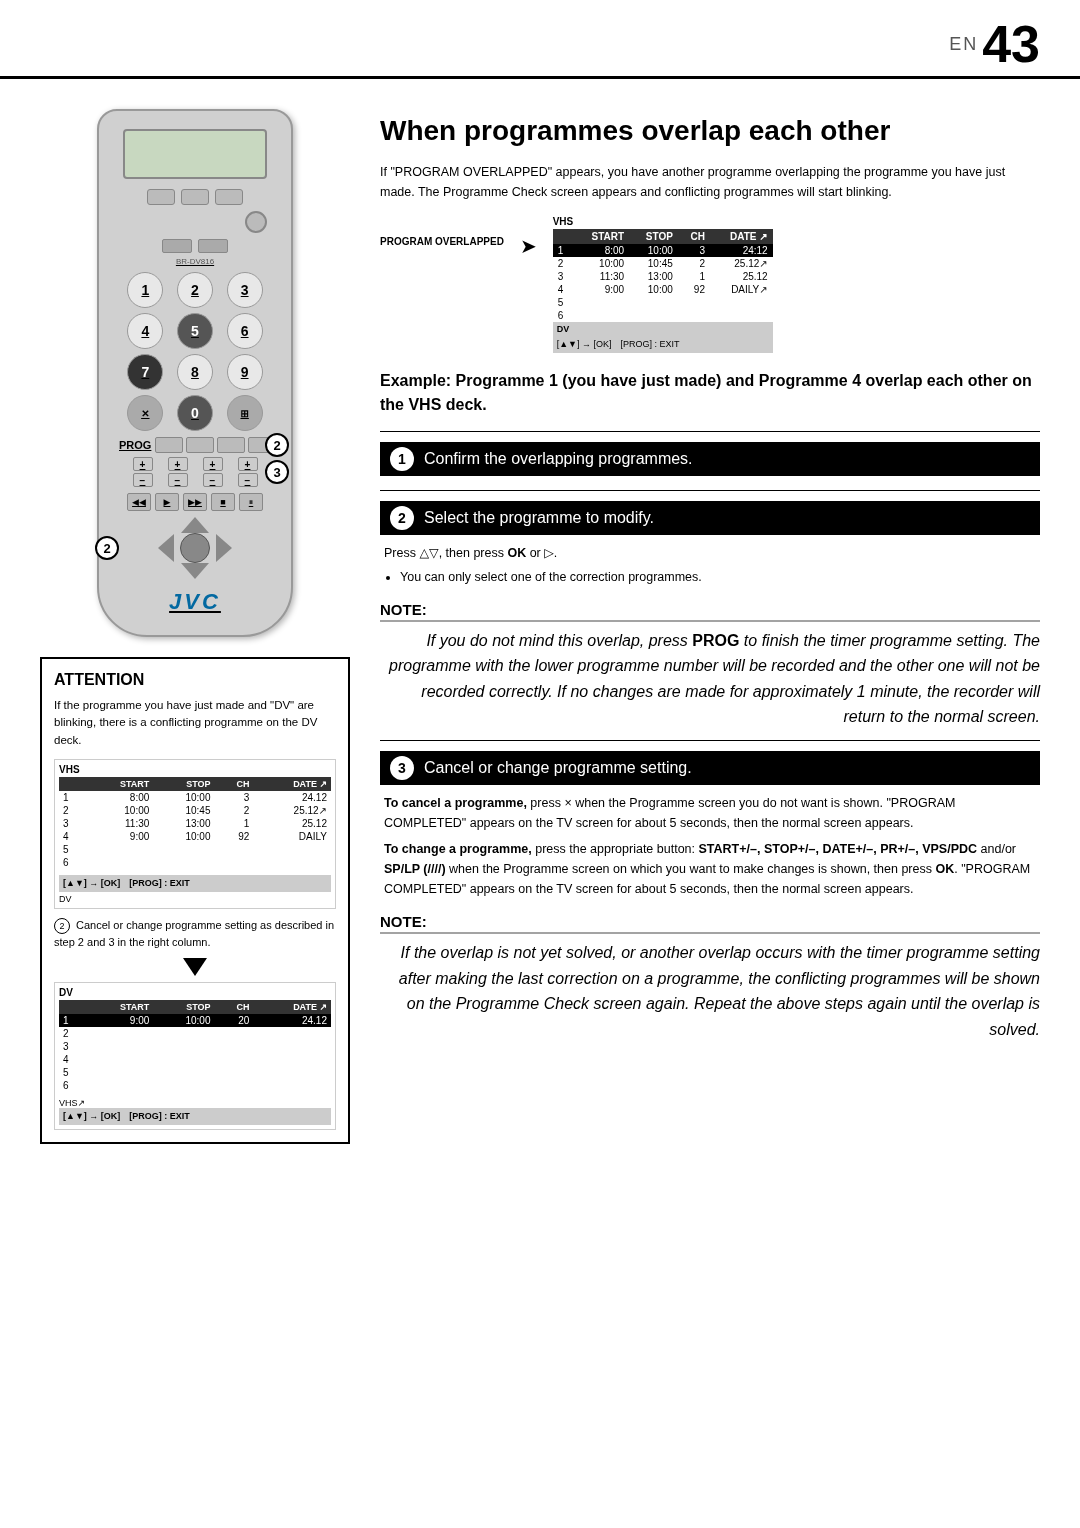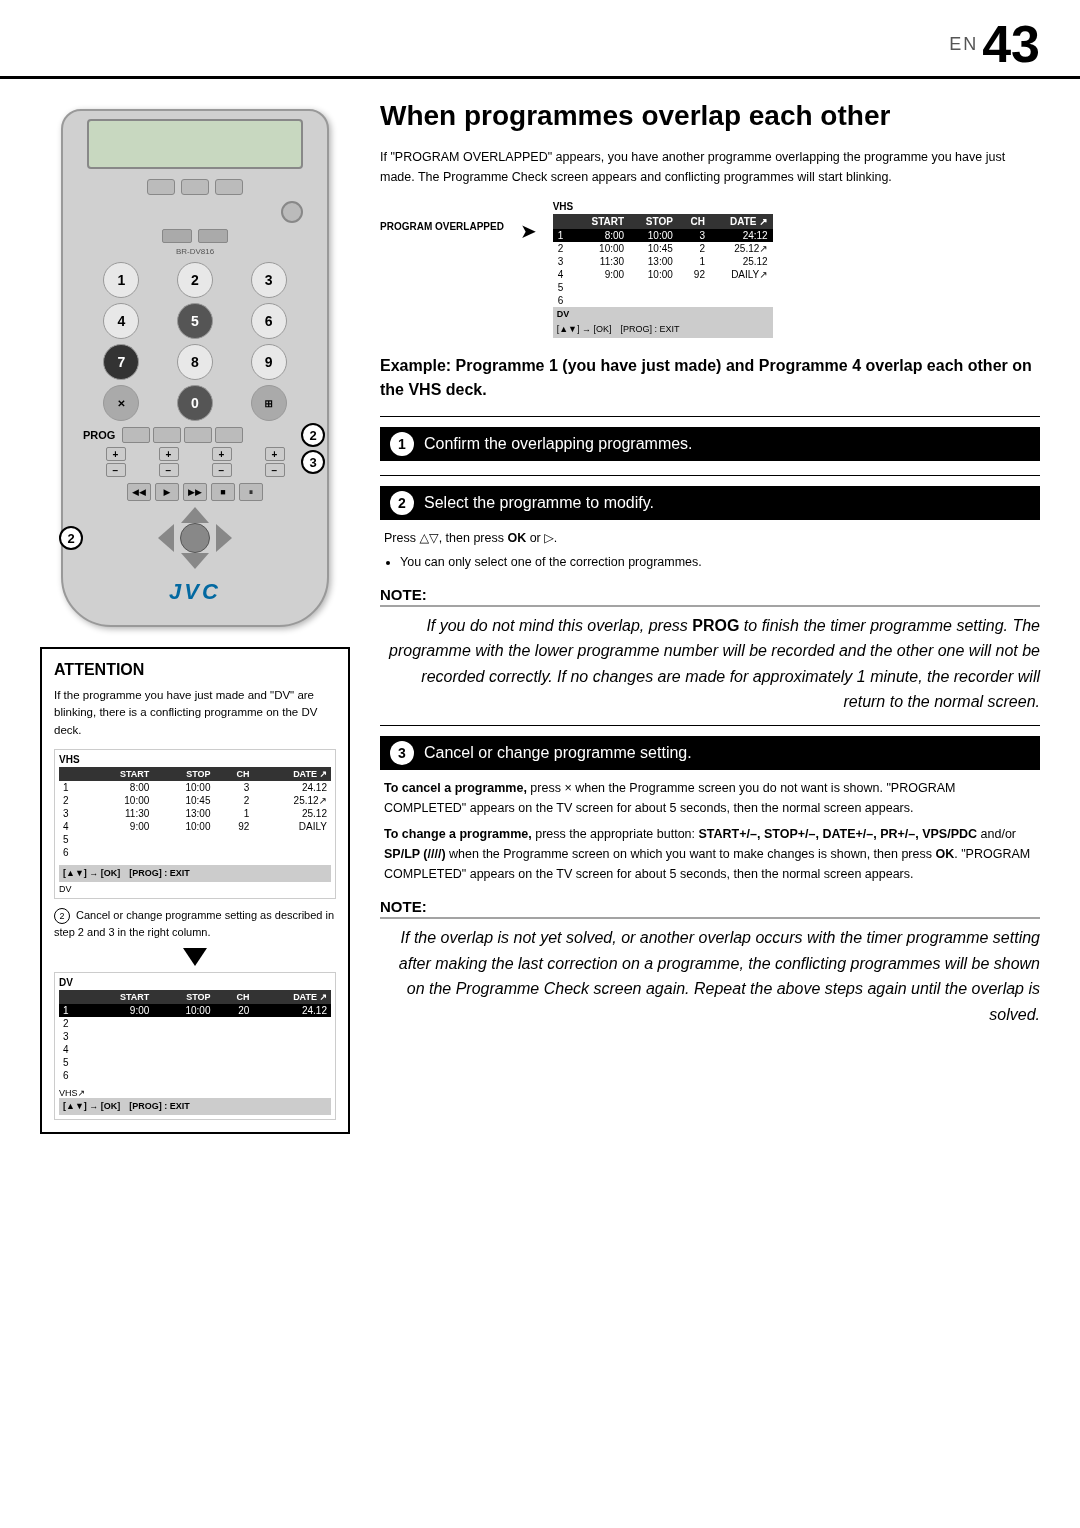--- a/index.html
+++ b/index.html
@@ -50,27 +50,28 @@
       gap: 20px;
     }
 
     
     .remote-container {
       display: flex;
       justify-content: center;
       margin-top: 10px;
     }
     .remote {
-      width: 268px;
+      width: 196px;
       background: #d0d0d0;
       border-radius: 20px 20px 50px 50px;
-      padding: 4px 14px 20px 14px;
+      padding: 14px 14px 20px 14px;
       position: relative;
       border: 2px solid #999;
       box-shadow: 2px 2px 6px rgba(0,0,0,0.3);
+      text-decoration: underline;
     }
     .remote-screen {
       background: #c8d8c0;
       border: 2px solid #888;
       border-radius: 4px;
       height: 50px;
       margin-bottom: 10px;
       margin: 4px 10px 10px 10px;
     }
     .remote-top-buttons {
@@ -330,20 +331,21 @@
     .dv-screen-wrapper {
       background: #fff;
       border: 1px solid #ccc;
       padding: 4px;
       font-size: 10px;
     }
 
     
     .right-column {
       flex: 1;
+      margin-top: 15px;
     }
     .page-title {
       font-size: 28px;
       font-weight: bold;
       margin-bottom: 14px;
       line-height: 1.2;
     }
     .intro-text {
       font-size: 12.5px;
       line-height: 1.6;

